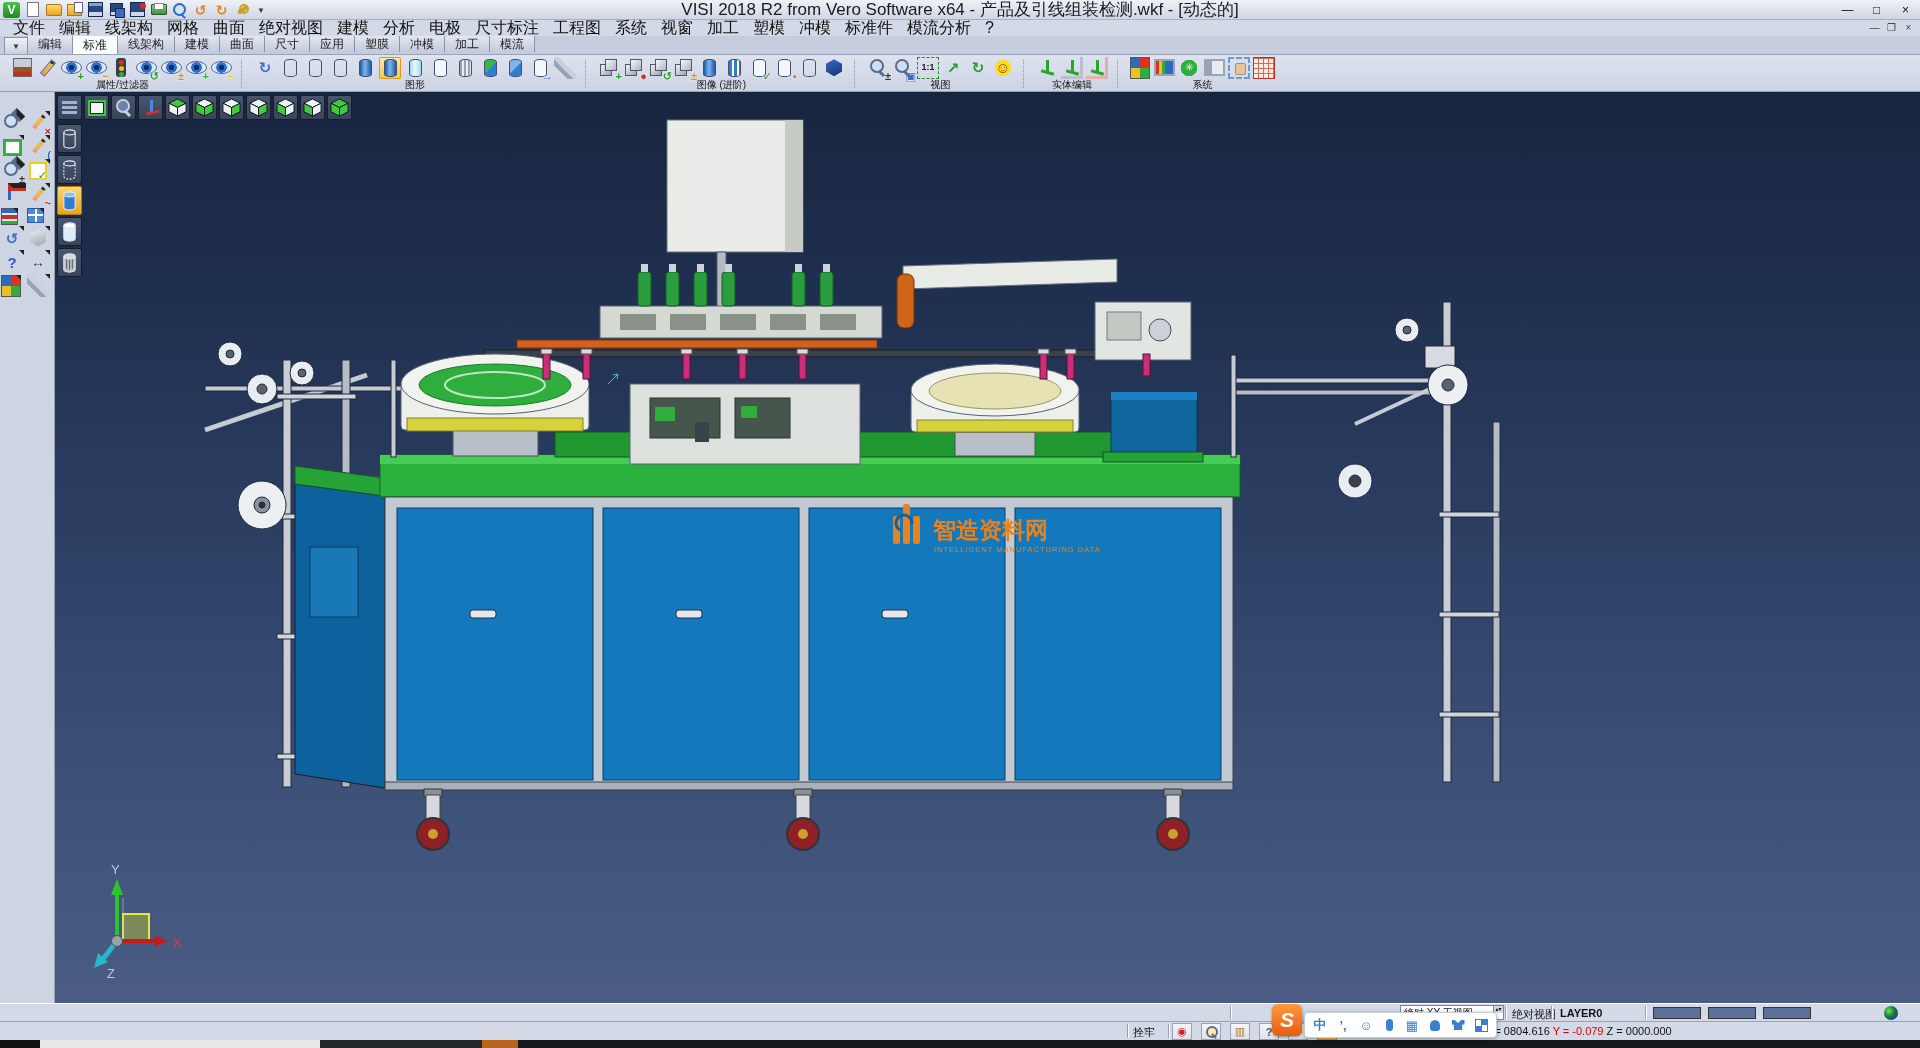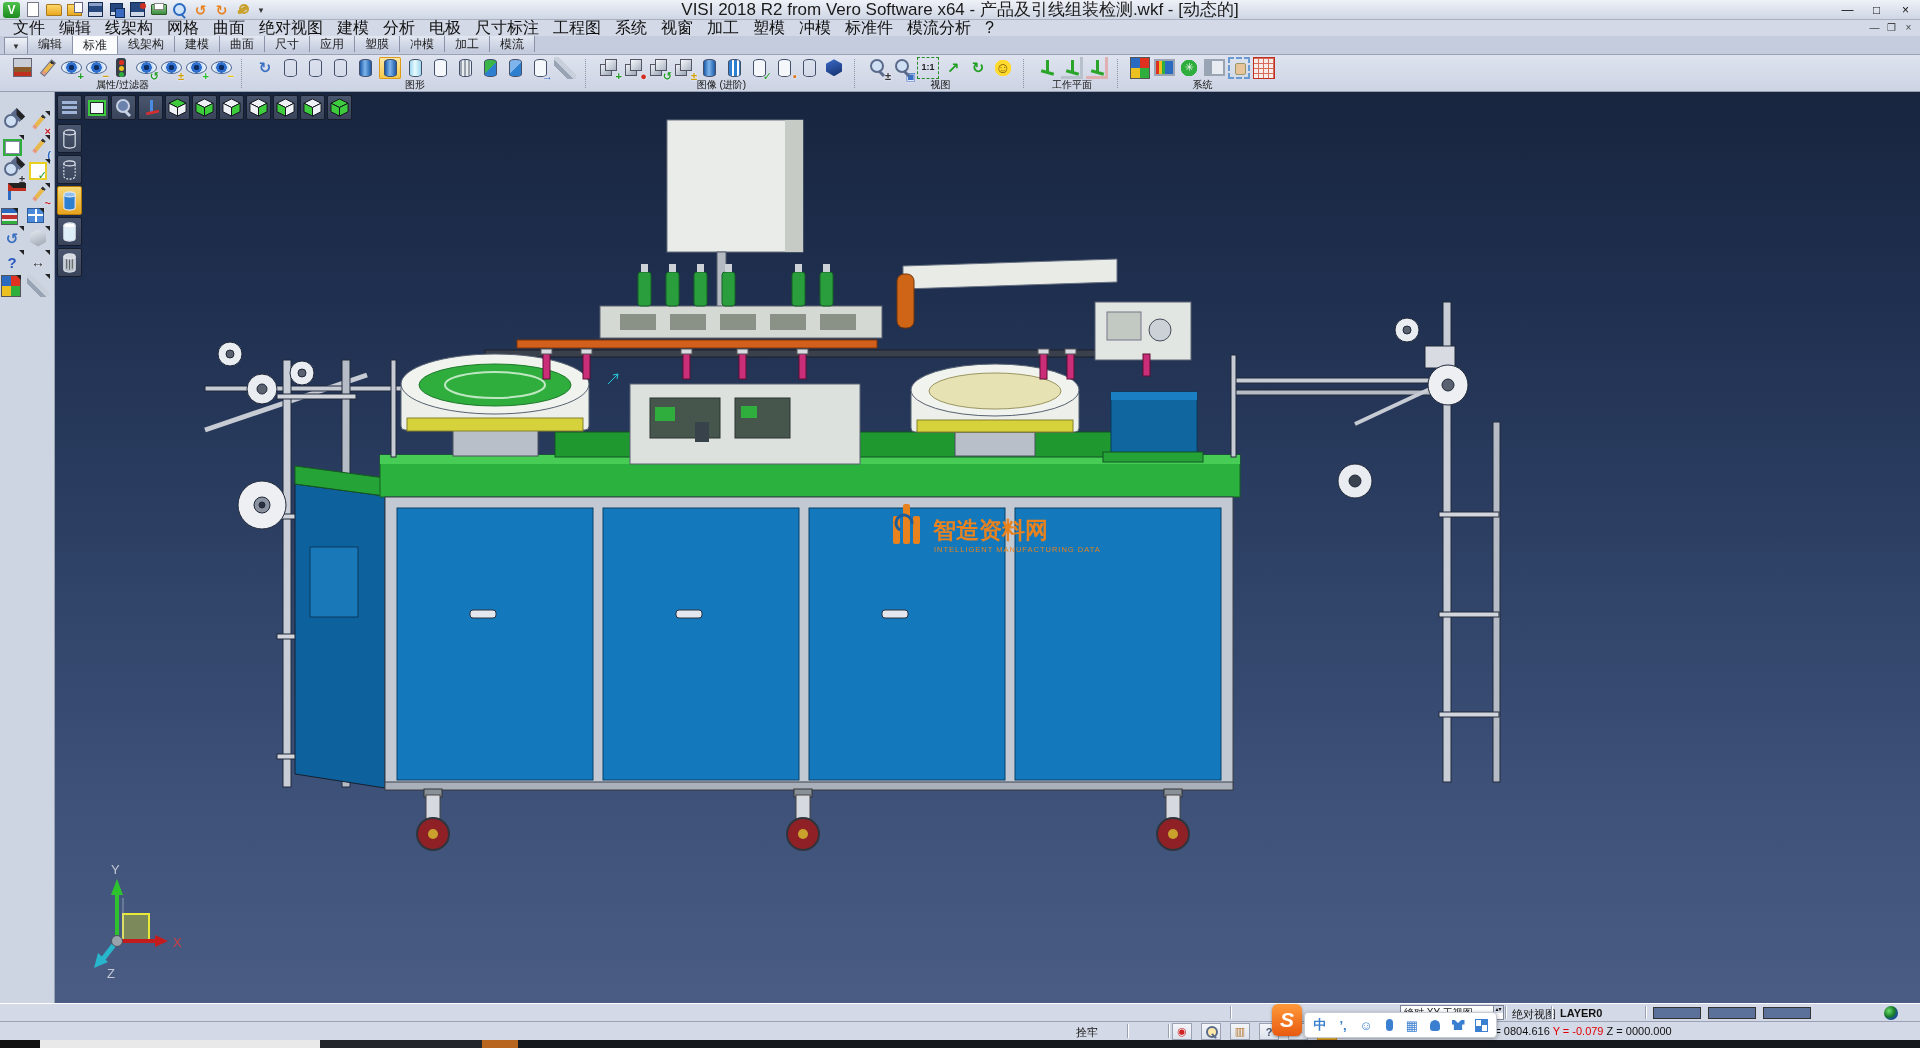--- a/index.html
+++ b/index.html
@@ -320,21 +320,21 @@
         </div>
         <div class="rlabel">视图</div>
       </div>
       <div class="rsep"></div>
       <div class="rgroup">
         <div class="ricons">
           <div class="ic s-axisg"></div>
           <div class="ic s-axisg s-axisg2"></div>
           <div class="ic s-axisg s-axisg3"></div>
         </div>
-        <div class="rlabel">工作平面</div>
+        <div class="rlabel">实体编辑</div>
       </div>
       <div class="rsep"></div>
       <div class="rgroup">
         <div class="ricons">
           <div class="ic s-palette"></div>
           <div class="ic s-monitor"></div>
           <div class="ic s-gear"></div>
           <div class="ic s-monitor s-mon2"></div>
           <div class="ic s-hand"></div>
           <div class="ic s-gridred"></div>
@@ -671,21 +671,21 @@
     <div class="swatches">
       <div class="swatch"></div>
       <div class="swatch"></div>
       <div class="swatch"></div>
     </div>
     <div class="globe"></div>
   </div>
 
   <div class="sb2">
     <div class="sbsep" style="left:1127px;"></div>
-    <span class="sb-text" style="left:1076px;">拴牢</span>
+    <span class="sb-text" style="left:1133px;">拴牢</span>
     <div class="sbsep" style="left:1168px;"></div>
     <div id="sbbtns">
         <div class="st-ic ">
           <span style="color: rgb(208, 32, 32);">◉</span>
         </div>
         <div class="st-ic st-mag"></div>
         <div class="st-ic ">
           <span style="color: rgb(184, 118, 42);">▥</span>
         </div>
         <div class="st-ic ">

